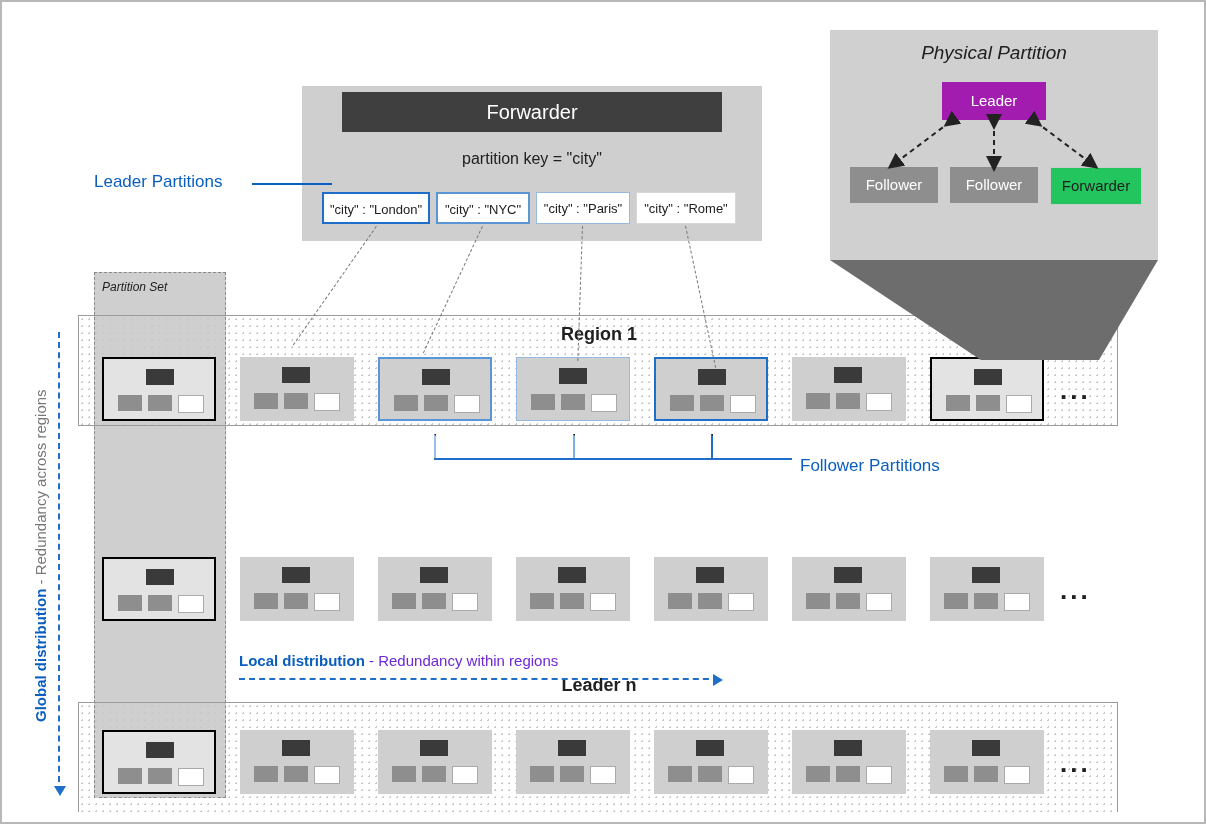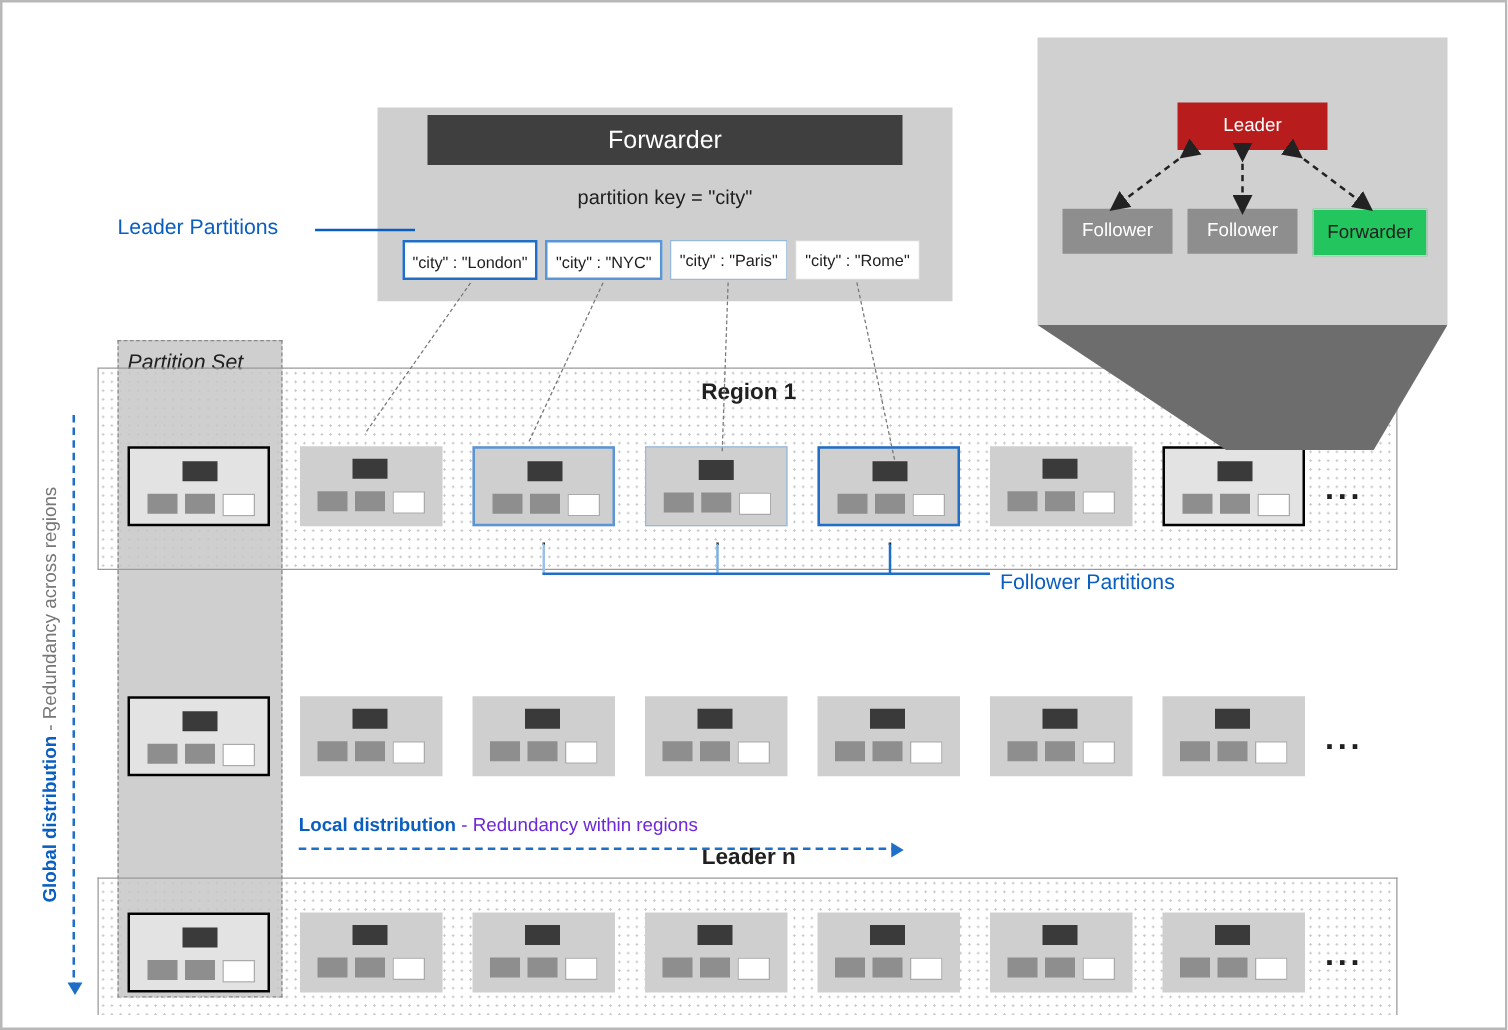--- a/index.html
+++ b/index.html
@@ -13,25 +13,25 @@
 .city1{left:320px;width:108px;border:2px solid #1f6fc9}
 .city2{left:434px;width:94px;border:2px solid #5a96d6}
 .city3{left:534px;width:94px;border:1px solid #96b9de}
 .city4{left:634px;width:100px;border:1px solid #d8d8d8}
 
 .logical-lbl{left:92px;top:170px;color:#0a5ec0;font-size:17px}
 .logical-line{left:250px;top:181px;width:80px;height:0;border-top:2px solid #0a5ec0}
 
 
 .pset-col{left:92px;top:270px;width:130px;height:524px;background:#cfcfcf;border:1px dashed #888}
-.pset-lbl{left:100px;top:278px;font-style:italic;font-size:17px}
+.pset-lbl{left:100px;top:278px;font-style:italic;font-size:12px}
 
 
 .region{left:76px;width:1040px;box-sizing:border-box;border:1px solid #9a9a9a;background-image:radial-gradient(#c8c8c8 1px,transparent 1px);background-size:7px 7px}
-.r1{top:292px;height:162px}
+.r1{top:313px;height:111px}
 .r2{top:495px;height:145px}
 .r3{top:700px;height:110px;border-bottom:none}
 .region-title{position:absolute;left:0;width:1040px;text-align:center;font-weight:600;font-size:18px}
 .r1 .region-title{top:8px}
 .r2 .region-title{top:8px}
 .r3 .region-title{top:-28px}
 
 
 .mini{width:114px;height:64px;background:#cfcfcf;box-sizing:border-box}
 .mini.sel{background:#e3e3e3;border:2px solid #000}
@@ -42,21 +42,21 @@
 .mi-leader{position:absolute;left:42px;top:10px;width:28px;height:16px;background:#3a3a3a}
 .mi-f{position:absolute;top:36px;width:24px;height:16px}
 .mi-f1{left:14px;background:#8e8e8e}
 .mi-f2{left:44px;background:#8e8e8e}
 .mi-f3{left:74px;background:#fff;border:1px solid #aaa}
 .ellipsis{font-size:26px;font-weight:bold;letter-spacing:3px}
 
 
 .pp-box{left:828px;top:28px;width:328px;height:230px;background:#d0d0d0}
 .pp-title{left:828px;top:40px;width:328px;text-align:center;font-style:italic;font-size:19px}
-.pp-leader{left:940px;top:80px;width:120px;height:38px;background:#b91c1c;color:#fff;text-align:center;line-height:38px;font-size:15px}
+.pp-leader{left:940px;top:80px;width:104px;height:38px;background:#a21caf;color:#fff;text-align:center;line-height:38px;font-size:15px}
 .pp-node{top:165px;height:36px;line-height:36px;text-align:center;font-size:15px}
 .pp-f1{left:848px;width:88px;background:#8e8e8e;color:#fff}
 .pp-f2{left:948px;width:88px;background:#8e8e8e;color:#fff}
 .pp-fw{left:1048px;width:90px;background:#22c55e;border:1px solid #ccc}
 .pp-trapezoid{left:828px;top:258px;width:328px;height:100px;background:#6d6d6d;clip-path:polygon(0 0,100% 0,82% 100%,46% 100%)}
 
 
 .phys-lbl{left:798px;top:454px;color:#0a5ec0;font-size:17px}
 .local-lbl{left:237px;top:650px;font-size:15px}
 .local-lbl b{color:#0a5ec0;font-weight:600}
@@ -283,20 +283,21 @@
   <div class="abs dotconn" style="left:683px;top:224px;height:145px;transform:rotate(-12deg)"></div>
 
   <div class="pline" style="left:432px;top:432px;width:0;height:24px;border-left:2px solid #9bbfe6"></div>
   <div class="pline" style="left:571px;top:432px;width:0;height:24px;border-left:2px solid #7db0df"></div>
   <div class="pline" style="left:709px;top:432px;width:0;height:24px;border-left:2px solid #1f6fc9"></div>
   <div class="pline" style="left:432px;top:456px;width:278px;border-color:#1f6fc9"></div>
   <div class="pline" style="left:710px;top:456px;width:80px;border-color:#1f6fc9"></div>
   <div class="abs phys-lbl">Follower Partitions</div>
 
   <div class="abs pp-box"></div>
+  <div class="abs pp-title">Physical Partition</div>
   <div class="abs pp-leader">Leader</div>
   <div class="abs pp-node pp-f1">Follower</div>
   <div class="abs pp-node pp-f2">Follower</div>
   <div class="abs pp-node pp-fw">Forwarder</div>
 
   <svg class="abs" style="left:828px;top:78px;width:328px;height:130px">
     <defs>
         <marker id="ah" markerWidth="8" markerHeight="8" refX="4" refY="4" orient="auto">
           <path d="M0,0 L8,4 L0,8 z" fill="#222"></path>
         </marker>

